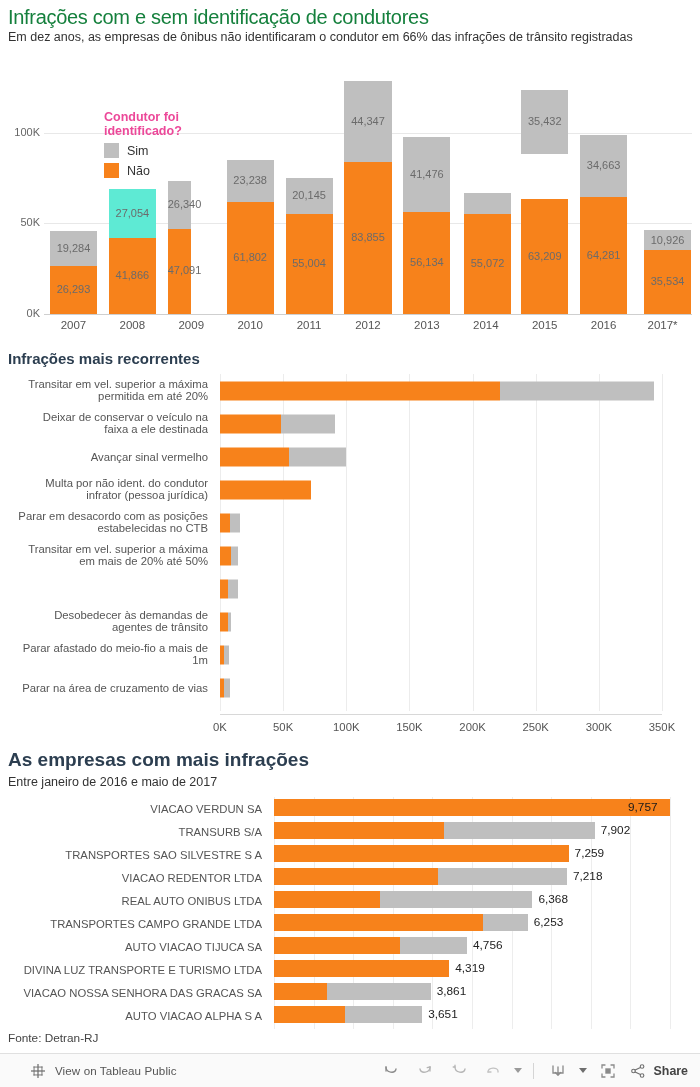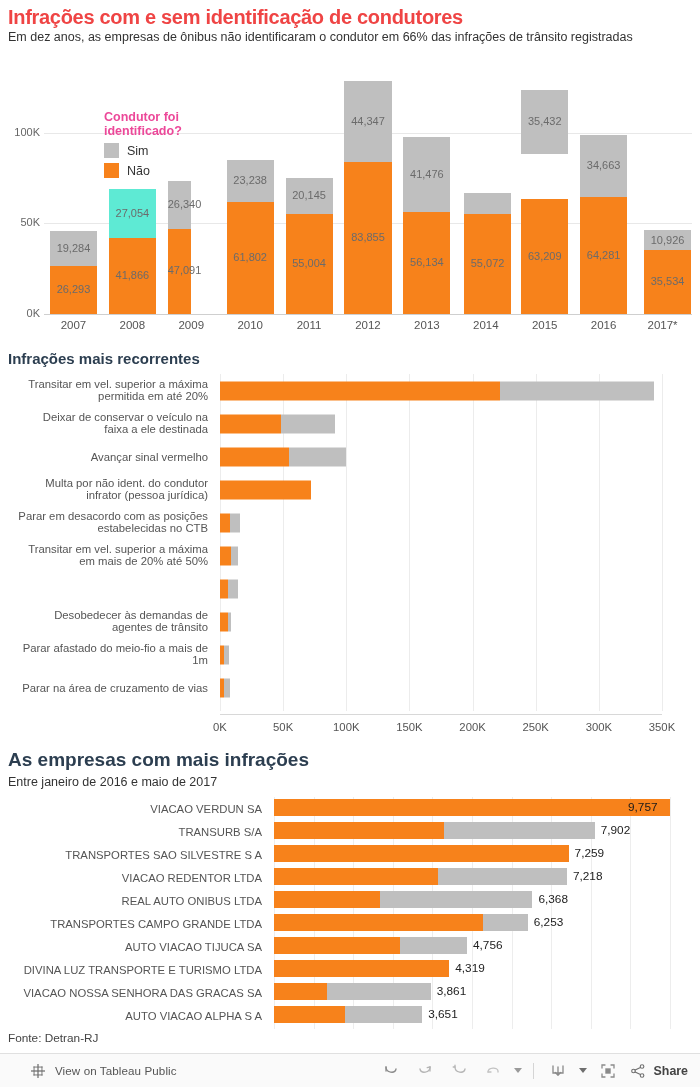--- a/index.html
+++ b/index.html
@@ -8,21 +8,21 @@
     width: 700px; height: 1087px;
     background: #ffffff;
     font-family: "Liberation Sans", sans-serif;
     overflow: hidden;
   }
   #root { position: relative; width: 700px; height: 1087px; background:#fff; }
 
   
   .h1-title {
     position:absolute; left:8px; top:6px;
-    font-size: 20px; font-weight: 700; color:#ef4444;
+    font-size: 20px; font-weight: 400; color:#15803d;
     letter-spacing:-0.3px; white-space:nowrap;
   }
   .h1-sub {
     position:absolute; left:8px; top:30px; width:684px;
     font-size: 12.5px; color:#333; line-height:15px;
   }
 
   
   #chart1 { position:absolute; left:0; top:60px; width:700px; height:288px; }
   #c1-plot { position:absolute; left:44px; top:0px; right:8px; height:254px; }

